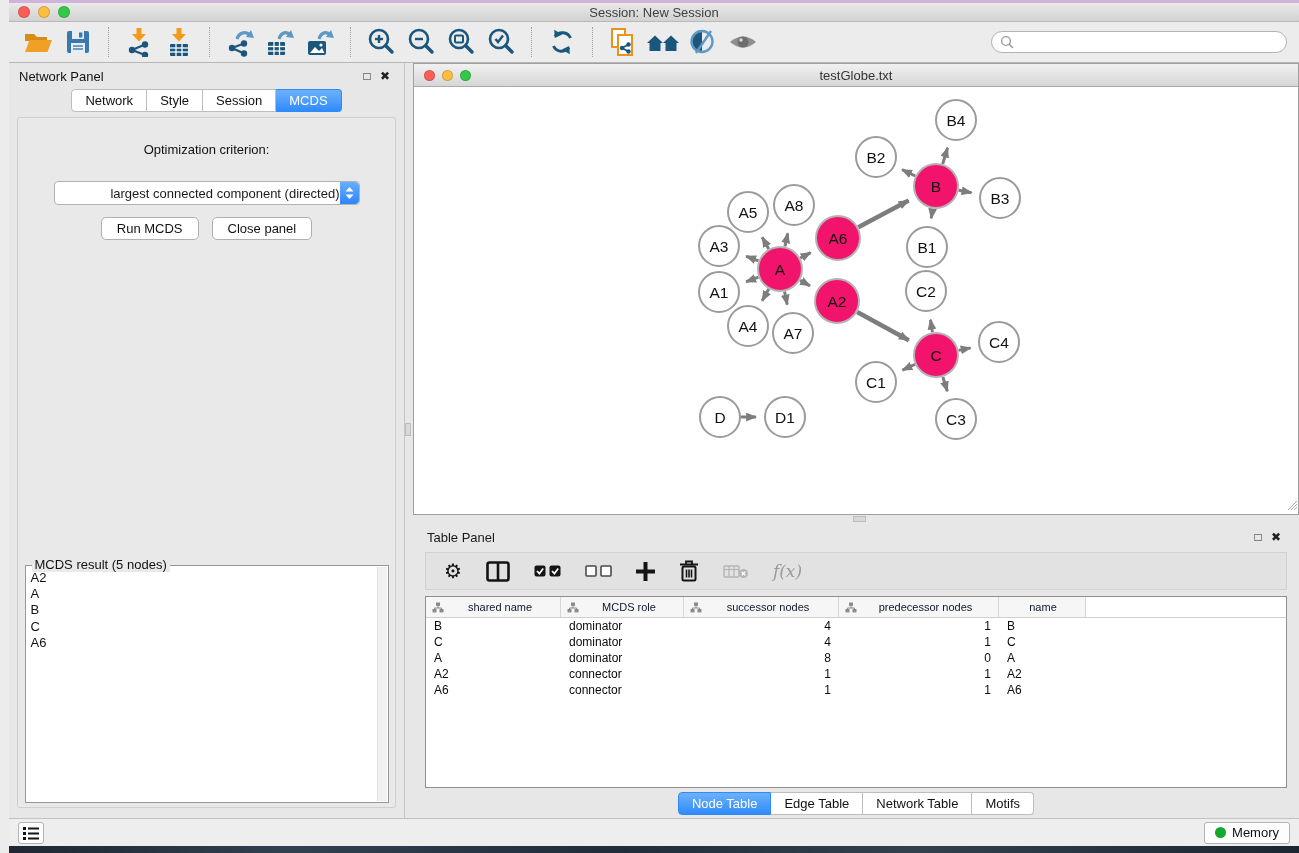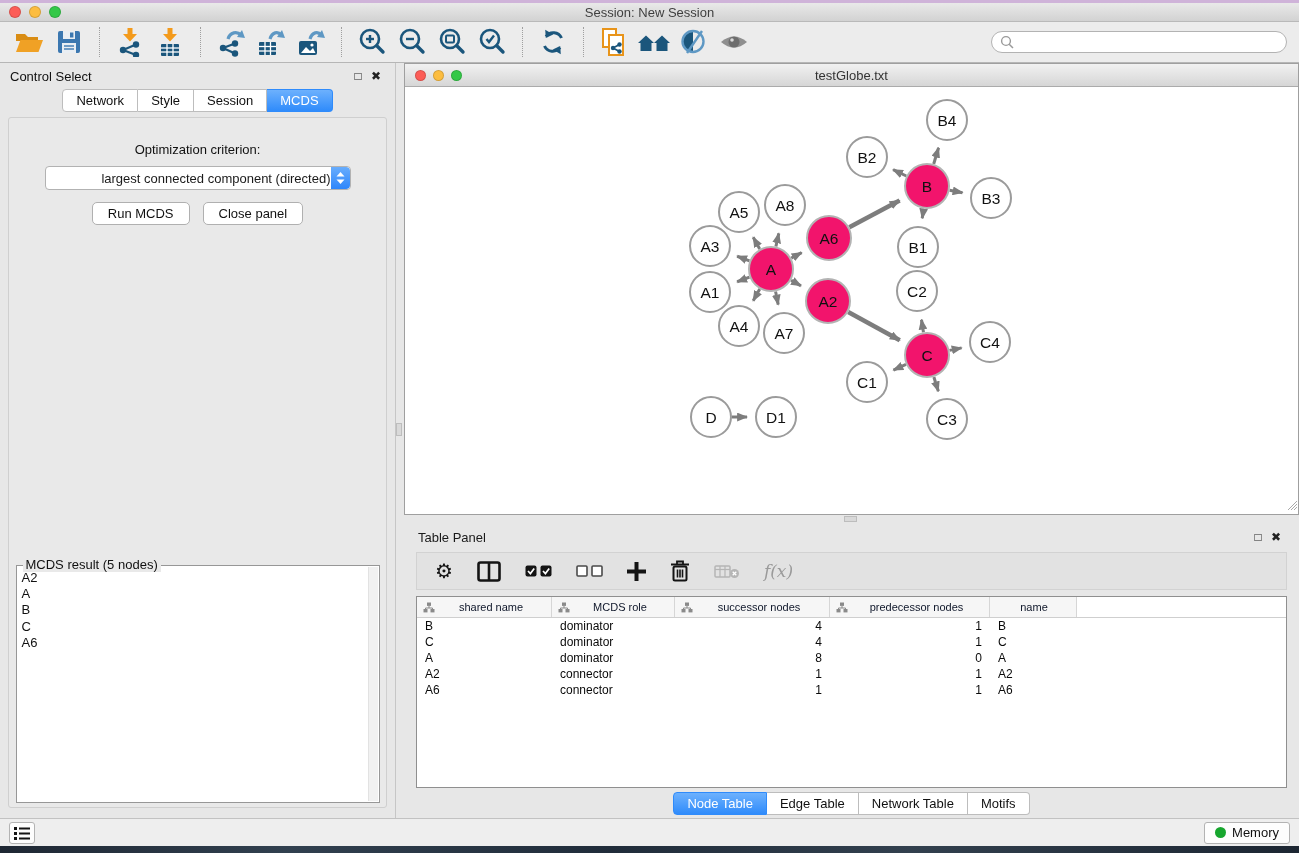--- a/index.html
+++ b/index.html
@@ -1,19 +1,19 @@
 <!DOCTYPE html>
 <html><head>
 <meta charset="utf-8">
 <style>
   html,body{margin:0;padding:0;background:#555;}
   *{box-sizing:border-box;}
   .app{width:1299px;height:853px;display:flex;flex-direction:column;
        font-family:"Liberation Sans",sans-serif;font-size:13px;color:#1a1a1a;
-       background:#ececec;overflow:hidden;position:relative;}
+       background:#ececec;overflow:hidden;position:relative;padding-left:9px;}
   
   .titlebar{height:22px;background:linear-gradient(#e9e9e9,#d2d2d2);
             border-top:3px solid #cfb3d9;border-bottom:1px solid #b9b9b9;
             display:flex;align-items:center;position:relative;}
   .lights{position:absolute;left:9px;top:0;bottom:0;display:flex;align-items:center;gap:8px;}
   .light{width:12px;height:12px;border-radius:50%;border:1px solid rgba(0,0,0,.15);}
   .light.red{background:#fc5d57;}.light.yellow{background:#fcbd40;}.light.green{background:#34c848;}
   .tb-title{flex:1;text-align:center;color:#3f3f3f;font-size:13px;}
   
   .toolbar{height:41px;display:flex;align-items:center;padding:0 12px;gap:6px;
@@ -31,21 +31,21 @@
   .panel-head .ph-title{flex:1;font-size:13px;color:#111;}
   .wbtn{width:18px;text-align:center;color:#222;font-size:12px;line-height:18px;cursor:default;}
   .seg{display:flex;justify-content:center;}
   .seg .tab{padding:3px 13px;background:#fff;border:1px solid #bdbdbd;border-left:none;
             font-size:13px;color:#111;}
   .seg .tab:first-child{border-left:1px solid #bdbdbd;border-radius:4px 0 0 4px;}
   .seg .tab:last-child{border-radius:0 4px 4px 0;}
   .seg .tab.sel{background:linear-gradient(#6db1fd,#2f8bfb);border-color:#2f8bfb;color:#fff;}
   .cp-body{flex:1;margin:5px 8px 10px;border:1px solid #cfcfcf;border-radius:3px;background:#e9e9e9;
            display:flex;flex-direction:column;align-items:center;padding-top:24px;min-height:0;}
-  .opt-label{font-size:13px;color:#111;margin-bottom:9px;text-align:center;}
+  .opt-label{font-size:13px;color:#111;margin-bottom:24px;text-align:center;}
   .combo{width:306px;height:24px;background:#fff;border:1px solid #b2b2b2;border-radius:4px;
          display:flex;align-items:center;overflow:hidden;text-align:right;}
   .combo .combo-text{flex:1;padding-left:8px;font-size:13px;white-space:nowrap;}
   .combo .stepper{width:19px;align-self:stretch;background:linear-gradient(#68adfd,#2e86fb);
                   border-radius:0 4px 4px 0;display:flex;align-items:center;justify-content:center;}
   .btn-row{display:flex;gap:13px;margin-top:12px;}
   .pbtn{background:#fff;border:1px solid #b0b0b0;border-radius:5px;padding:3px 15px;font-size:13px;color:#111;}
   .cp-fill{flex:1;}
   .mcds{position:relative;width:364px;height:238px;border:1px solid #979797;background:#fff;margin-bottom:4px;}
   .mcds .legend{position:absolute;top:-9px;left:6px;background:#e9e9e9;padding:0 3px;font-size:13px;color:#111;}
@@ -256,21 +256,21 @@
           <line x1="9.2" y1="9.2" x2="13" y2="13" stroke="#9a9a9a" stroke-width="1.5"></line>
         </svg>
       <input type="text" value="" style="">
     </div>
   </div>
 
   <div class="main">
 
     <div class="control-panel">
       <div class="panel-head">
-        <span class="ph-title">Control Select</span>
+        <span class="ph-title">Network Panel</span>
         <span class="wbtn">□</span>
         <span class="wbtn">✖</span>
       </div>
       <div class="seg" id="cp-tabs">
           <div class="tab">Network</div>
           <div class="tab">Style</div>
           <div class="tab">Session</div>
           <div class="tab sel">MCDS</div>
         </div>
       <div class="cp-body">

